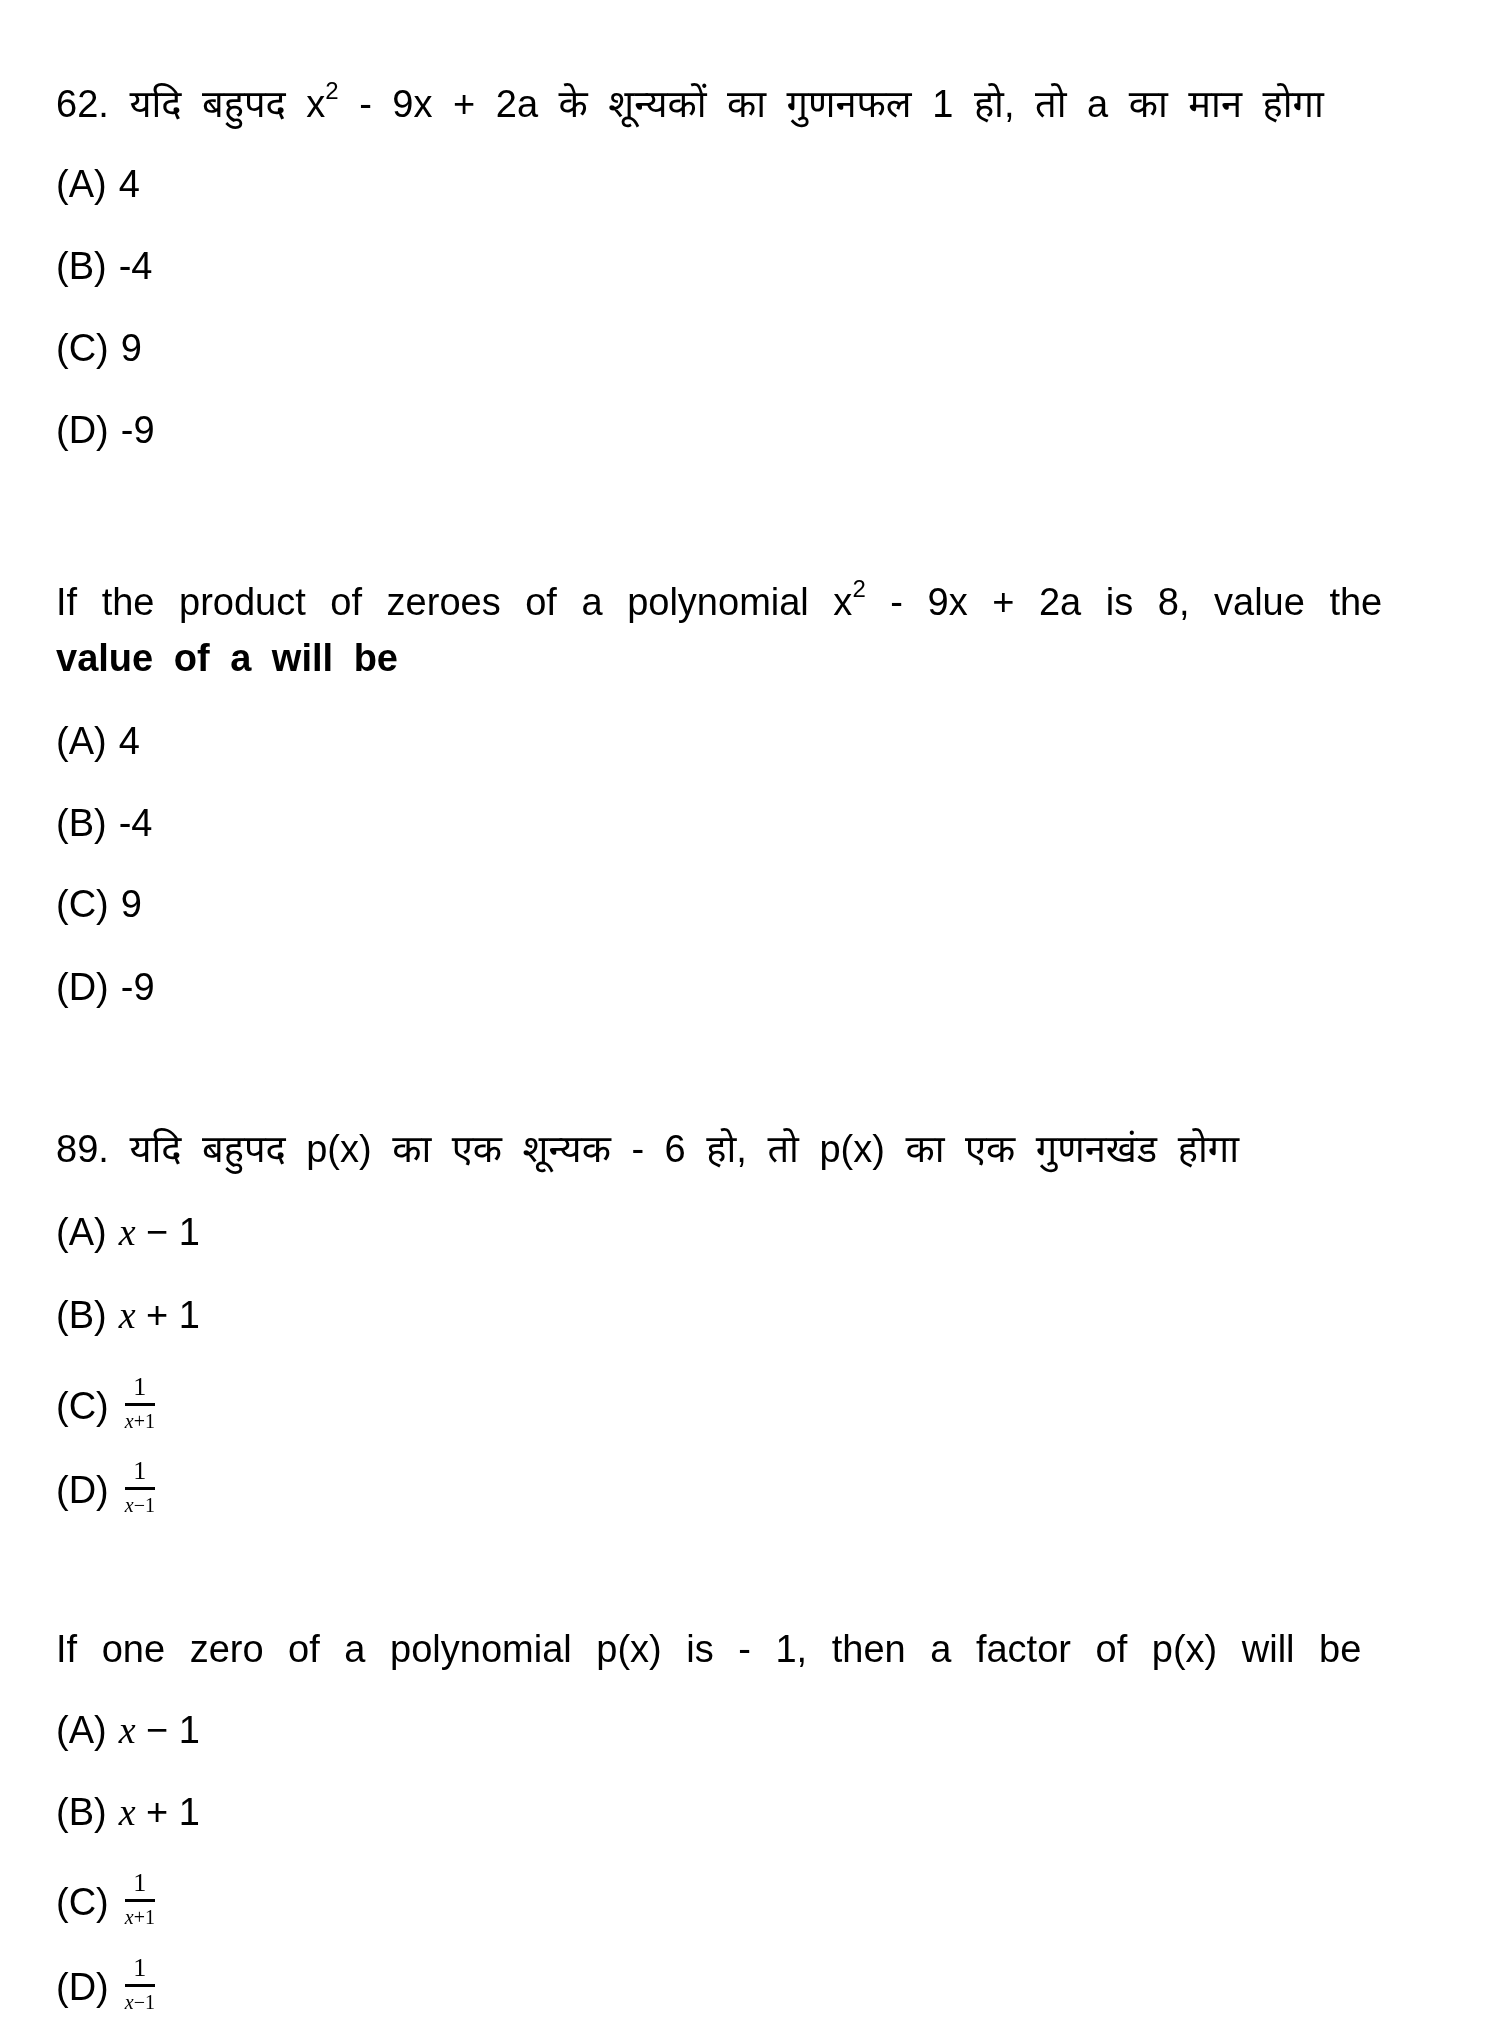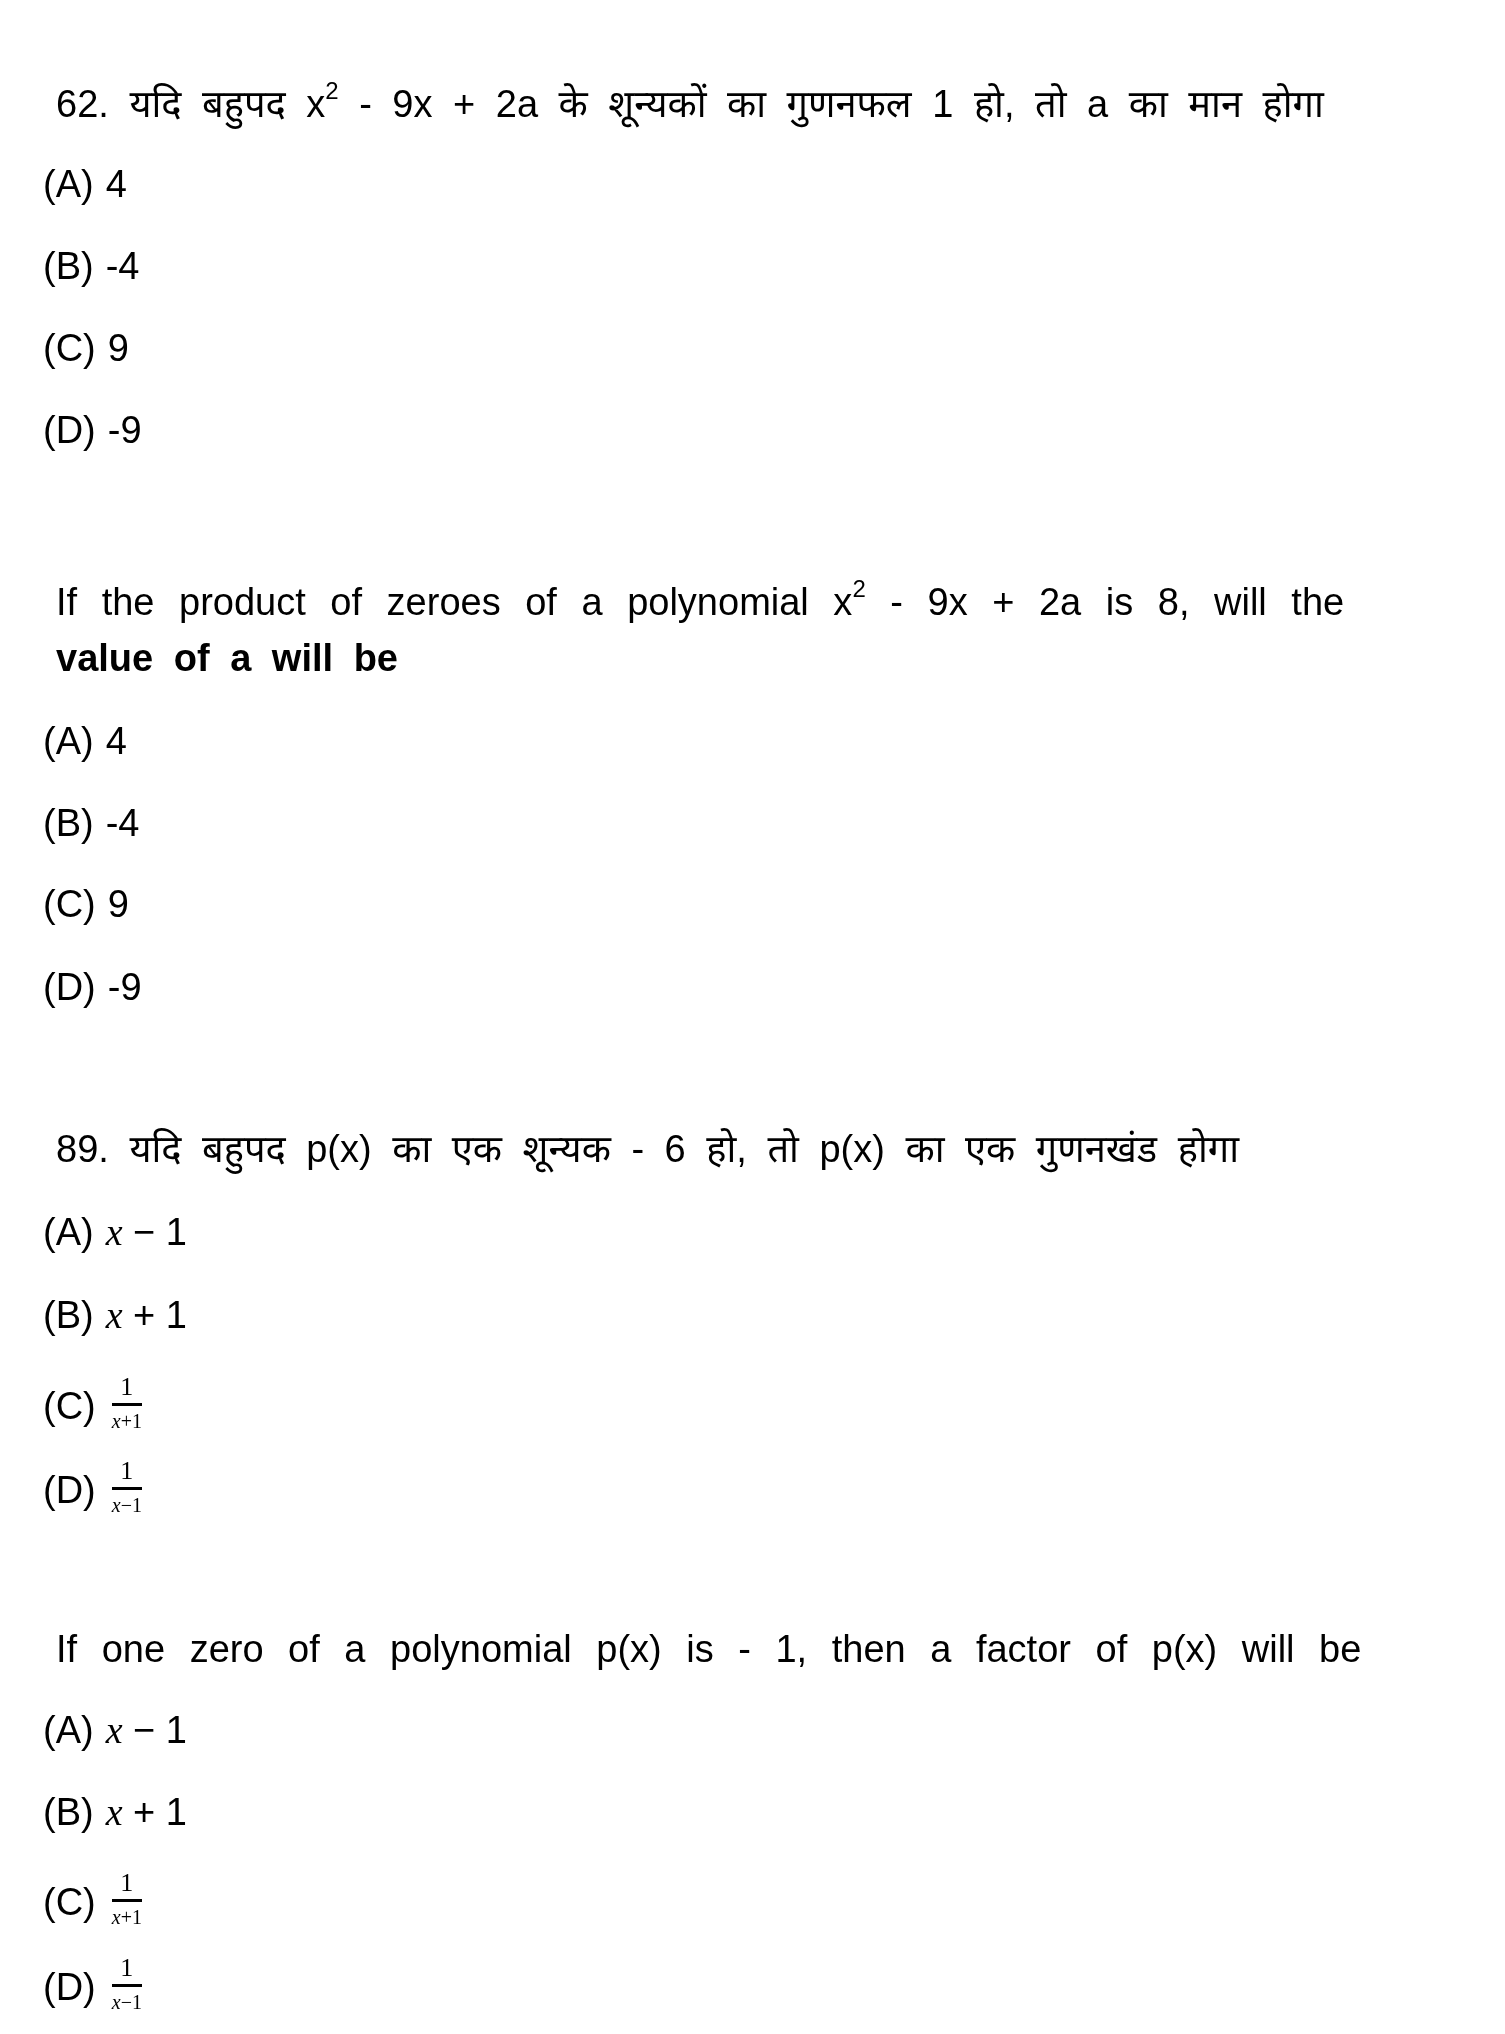--- a/index.html
+++ b/index.html
@@ -1,19 +1,19 @@
 <!DOCTYPE html>
 <html><head>
 <meta charset="utf-8">
 <style>
   html, body { margin: 0; padding: 0; background: #ffffff; }
   body { width: 1505px; height: 2034px; position: relative; overflow: hidden;
          font-family: "Liberation Sans", "DejaVu Sans", sans-serif; color: #000; }
   .line { position: absolute; left: 56px; font-size: 38px; line-height: 46px; white-space: nowrap; word-spacing: 10px; }
-  .opt { position: absolute; left: 43px; font-size: 38px; line-height: 46px; white-space: nowrap; }
+  .opt { position: absolute; left: 56px; font-size: 38px; line-height: 46px; white-space: nowrap; }
   .opt .lbl { display: inline-block; }
   .opt .val { margin-left: 12px; }
   sup { font-size: 24px; position: relative; top: -4px; }
   .math { font-family: "Liberation Serif", "DejaVu Serif", serif; font-style: italic; }
   .mathrest { font-family: "Liberation Sans", sans-serif; font-style: normal; }
   .frac { display: inline-block; vertical-align: middle; text-align: center; margin-left: 16px; position: relative; top: -4px; }
   .frac .num { display: block; font-family: "Liberation Serif", serif; font-size: 26px; line-height: 28px; border-bottom: 3px solid #000; padding: 0 6px 2px; }
   .frac .den { display: block; font-family: "Liberation Serif", serif; font-size: 20px; line-height: 30px; }
   .frac .den i { font-style: italic; }
 </style>
@@ -23,21 +23,21 @@
 <div class="line" style="top:72px;">
   <span>62.</span>
   <span>यदि बहुपद x</span><sup>2</sup><span> - 9x + 2a के शून्यकों का गुणनफल 1 हो, तो a का मान होगा</span>
 </div>
 <div class="opt" style="top:161px;"><span class="lbl">(A)</span><span class="val">4</span></div>
 <div class="opt" style="top:243px;"><span class="lbl">(B)</span><span class="val">-4</span></div>
 <div class="opt" style="top:325px;"><span class="lbl">(C)</span><span class="val">9</span></div>
 <div class="opt" style="top:407px;"><span class="lbl">(D)</span><span class="val">-9</span></div>
 
 <div class="line" style="top:570px; word-spacing:14px;">
-  <span>If the product of zeroes of a polynomial x</span><sup>2</sup><span> - 9x + 2a is 8, will the</span>
+  <span>If the product of zeroes of a polynomial x</span><sup>2</sup><span> - 9x + 2a is 8, value the</span>
 </div>
 <div class="line" style="top:635px;font-weight:bold;">
   <span>value of a will be</span>
 </div>
 <div class="opt" style="top:718px;"><span class="lbl">(A)</span><span class="val">4</span></div>
 <div class="opt" style="top:800px;"><span class="lbl">(B)</span><span class="val">-4</span></div>
 <div class="opt" style="top:881px;"><span class="lbl">(C)</span><span class="val">9</span></div>
 <div class="opt" style="top:964px;"><span class="lbl">(D)</span><span class="val">-9</span></div>
 
 <div class="line" style="top:1126px;">

